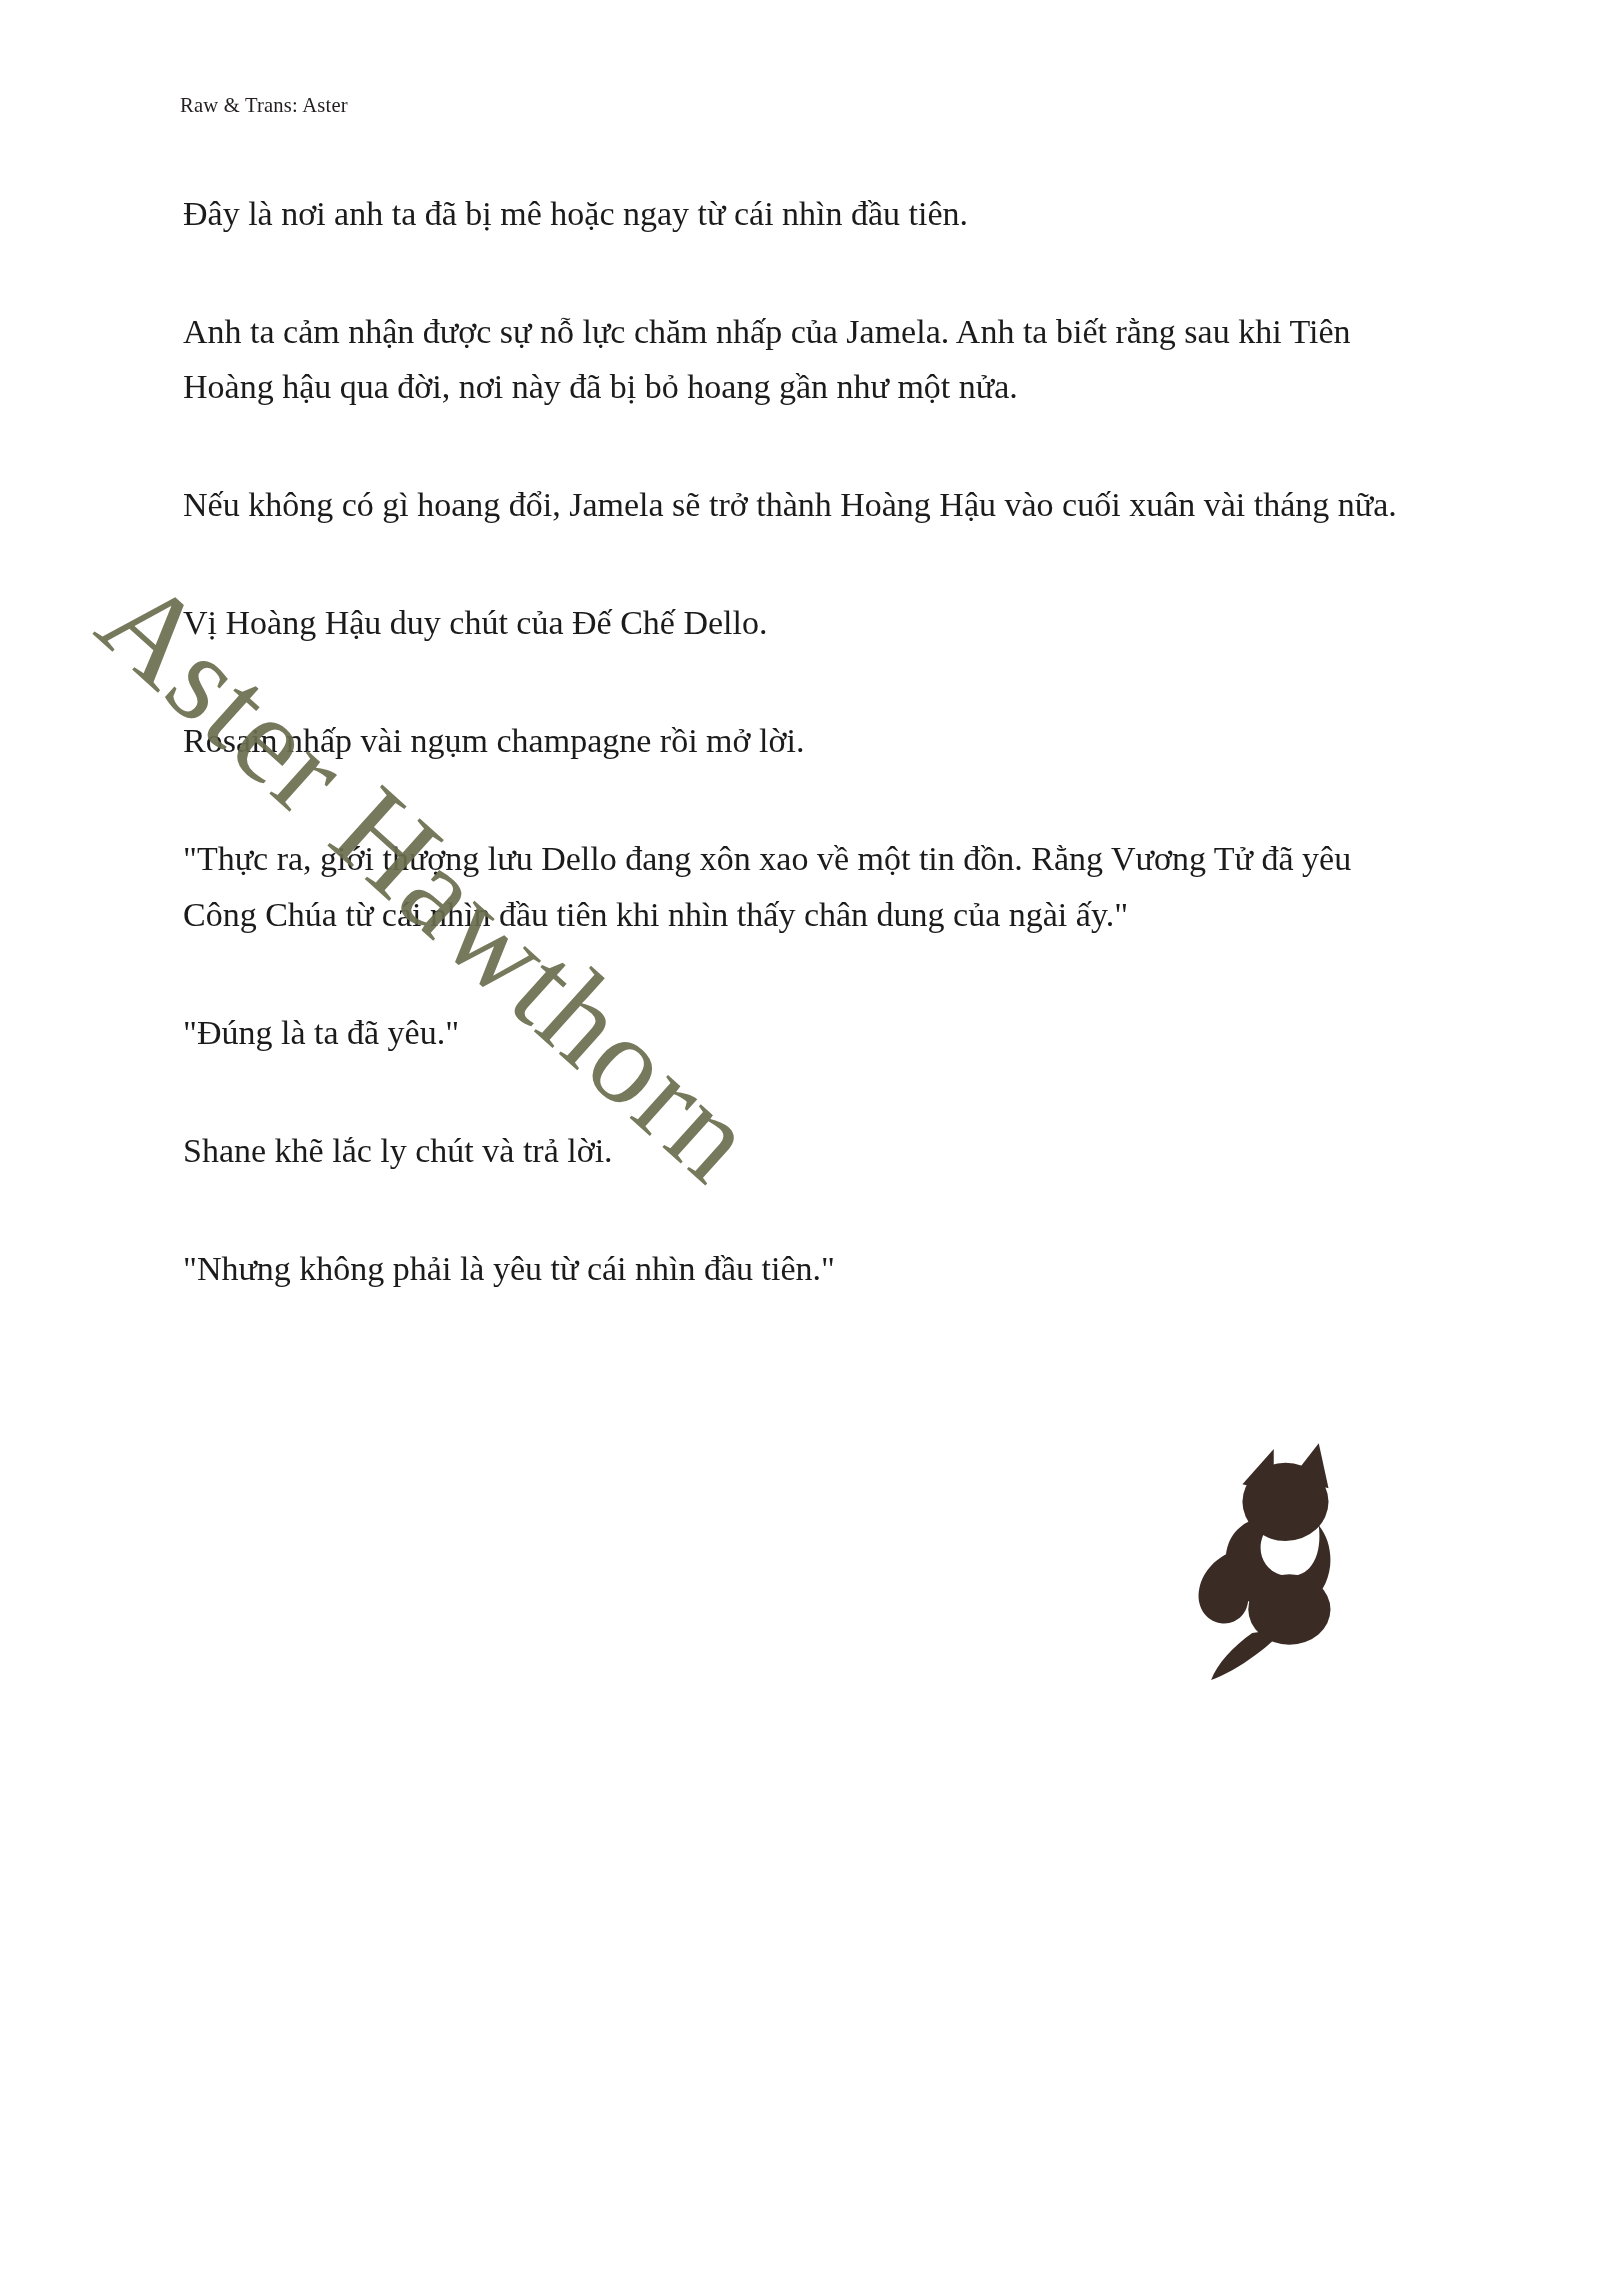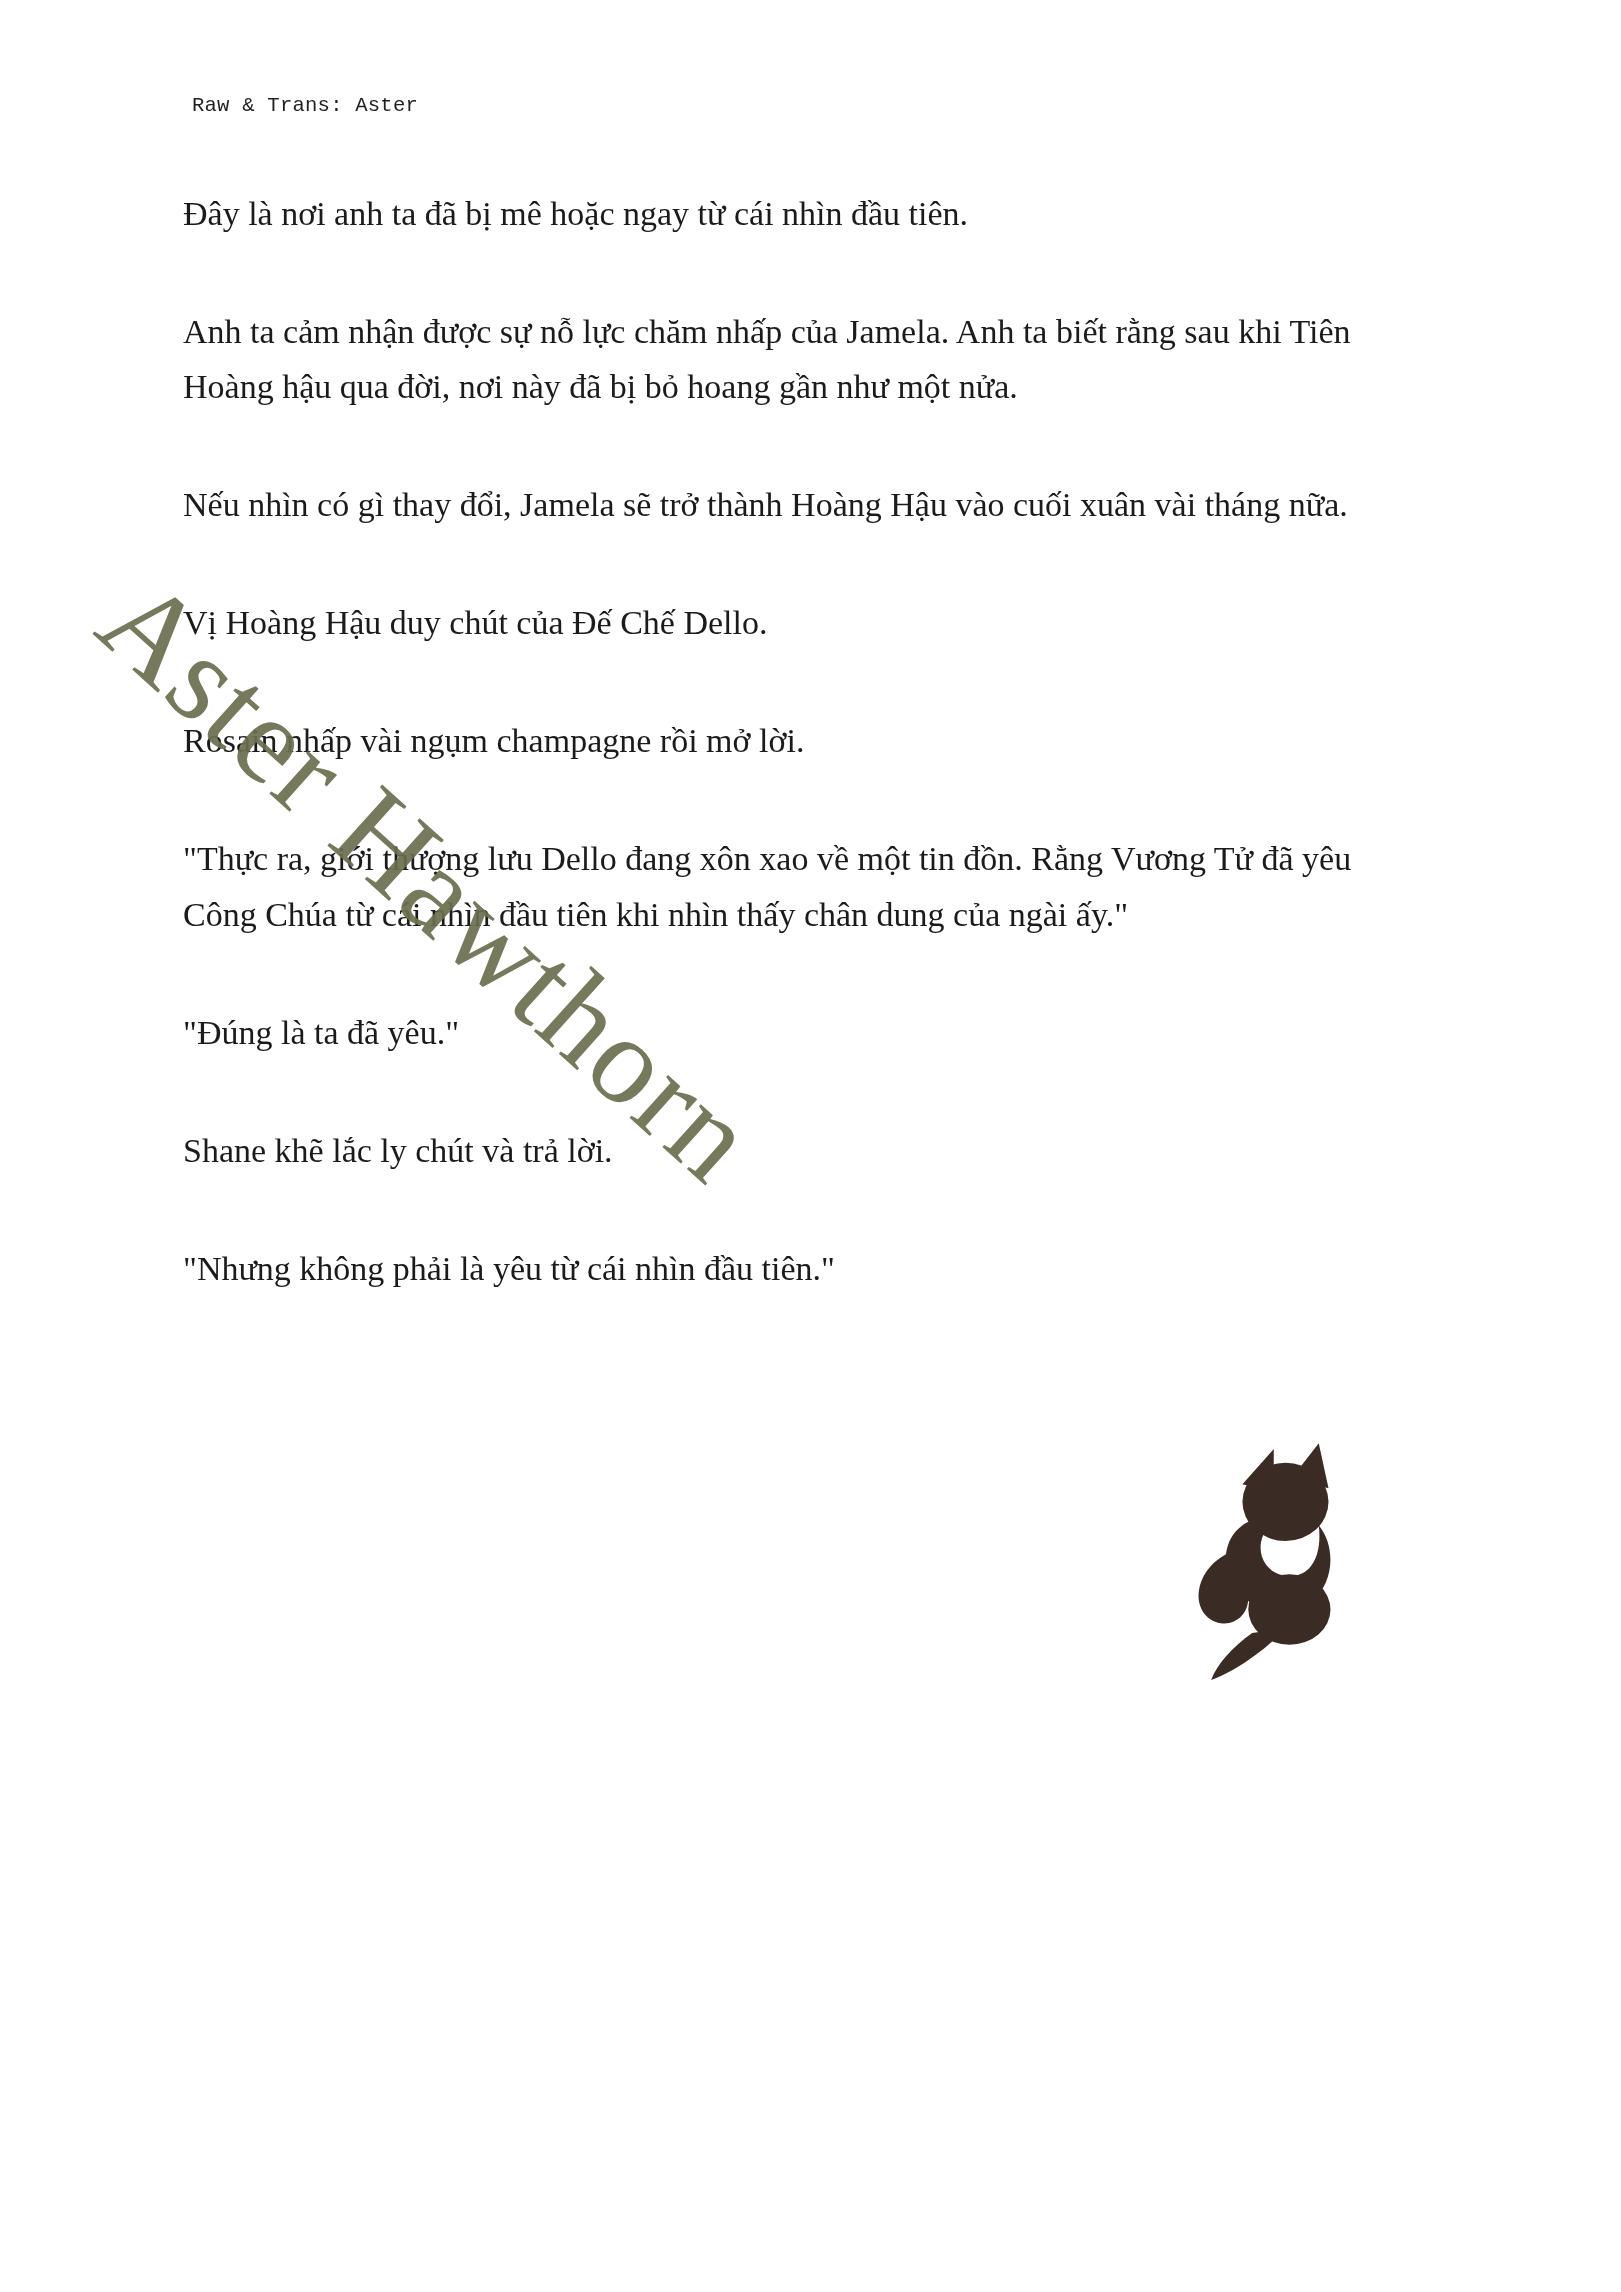--- a/index.html
+++ b/index.html
@@ -12,23 +12,23 @@
   }
   .page {
     position: relative;
     width: 1621px;
     height: 2293px;
     background: #ffffff;
     overflow: hidden;
   }
   .header {
     position: absolute;
-    left: 192px;
+    left: 180px;
     top: 94px;
-    font-family: Liberation Mono, monospace;
+    font-family: Liberation Serif, serif;
     font-size: 20.6px;
     color: #231f20;
     letter-spacing: 0.2px;
   }
   .content {
     position: absolute;
     left: 183px;
     top: 186px;
     width: 1274px;
   }
@@ -74,21 +74,21 @@
 </head>
 <body>
 
 <div class="page">
 
   <div class="header">Raw &amp; Trans: Aster</div>
 
   <div class="content">
     <p class="para">Đây là nơi anh ta đã bị mê hoặc ngay từ cái nhìn đầu tiên.</p>
     <p class="para">Anh ta cảm nhận được sự nỗ lực chăm nhấp của Jamela. Anh ta biết rằng sau khi Tiên Hoàng hậu qua đời, nơi này đã bị bỏ hoang gần như một nửa.</p>
-    <p class="para">Nếu nhìn có gì thay đổi, Jamela sẽ trở thành Hoàng Hậu vào cuối xuân vài tháng nữa.</p>
+    <p class="para">Nếu không có gì hoang đổi, Jamela sẽ trở thành Hoàng Hậu vào cuối xuân vài tháng nữa.</p>
     <p class="para">Vị Hoàng Hậu duy chút của Đế Chế Dello.</p>
     <p class="para">Rosain nhấp vài ngụm champagne rồi mở lời.</p>
     <p class="para">"Thực ra, giới thượng lưu Dello đang xôn xao về một tin đồn. Rằng Vương Tử đã yêu Công Chúa từ cái nhìn đầu tiên khi nhìn thấy chân dung của ngài ấy."</p>
     <p class="para">"Đúng là ta đã yêu."</p>
     <p class="para">Shane khẽ lắc ly chút và trả lời.</p>
     <p class="para">"Nhưng không phải là yêu từ cái nhìn đầu tiên."</p>
   </div>
 
   <div class="watermark">
     <div class="watermark-text">Aster Hawthorn</div>

